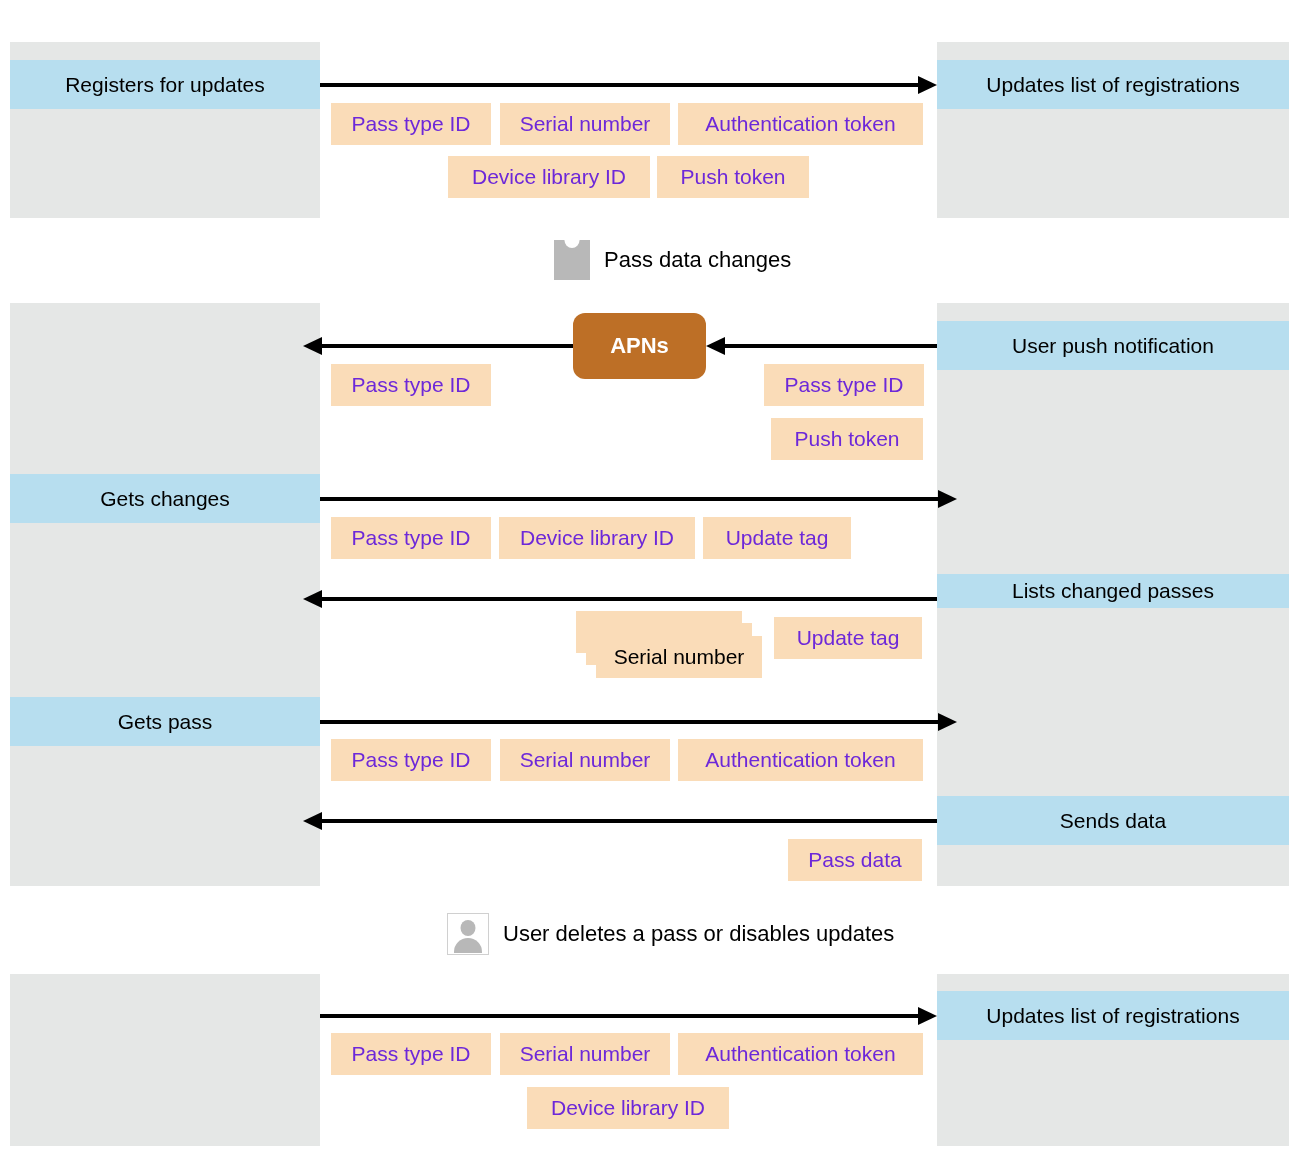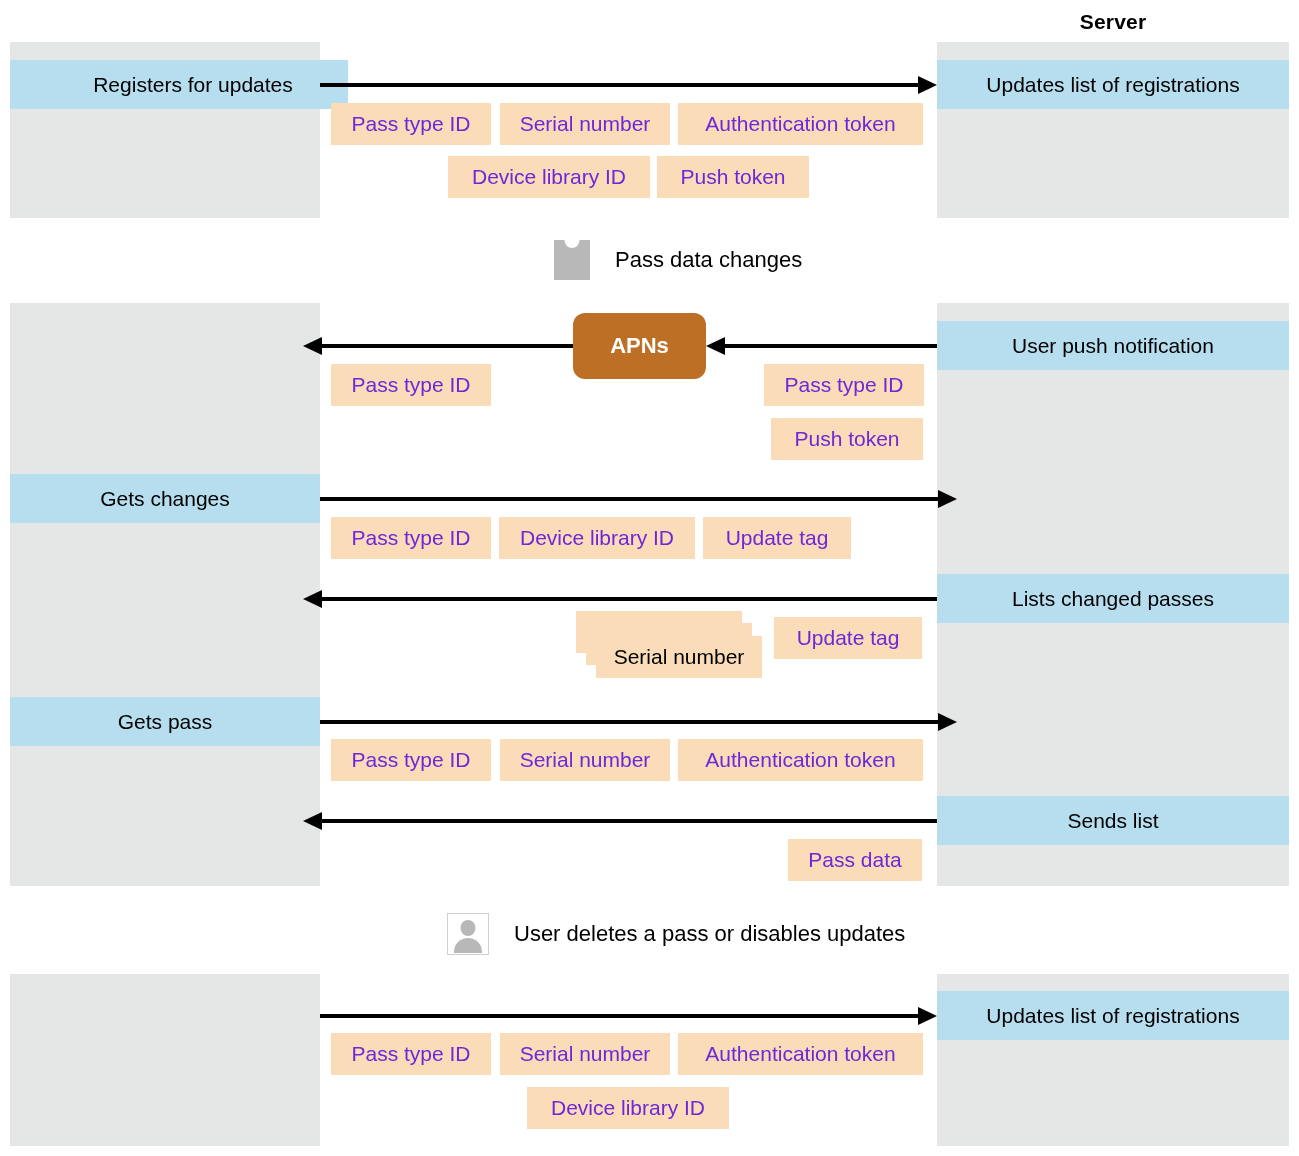--- a/index.html
+++ b/index.html
@@ -127,21 +127,21 @@
     color: #ffffff;
     font-size: 22px;
     font-weight: bold;
   }
 
   
   .event-row {
     position: absolute;
     display: flex;
     align-items: center;
-    gap: 25px;
+    gap: 14px;
     font-size: 22px;
     color: #000;
     padding-left: 48px;
   }
   .pass-icon {
     width: 36px;
     height: 40px;
     background: #b8b8b8;
     position: relative;
     flex: none;
@@ -185,26 +185,25 @@
     height: 15px;
     border-radius: 14px 14px 0 0;
     background: #b8b8b8;
   }
 </style>
 </head>
 <body>
 
 <div class="stage">
 
-  <div class="col-header" id="hdr-server">Server</div>
 
   <div class="lane client" style="top:42px; height:176px;"></div>
   <div class="lane server" style="top:42px; height:176px;"></div>
 
-  <div class="action client" style="top:60px; height:49px;padding-left:28px;">
+  <div class="action client" style="top:60px; height:49px;">
     <span>Registers for updates</span>
   </div>
   <div class="action server" style="top:60px; height:49px;">
     <span>Updates list of registrations</span>
   </div>
 
   <div class="arrow right" style="left:320px; top:76px; width:617px;">
     <div class="shaft" style="left:0; right:17px;"></div>
     <div class="head"></div>
   </div>
@@ -272,21 +271,21 @@
   <div class="chip" style="left:331px; top:517px; width:160px;">
     <span>Pass type ID</span>
   </div>
   <div class="chip" style="left:499px; top:517px; width:196px;">
     <span>Device library ID</span>
   </div>
   <div class="chip" style="left:703px; top:517px; width:148px;">
     <span>Update tag</span>
   </div>
 
-  <div class="action server" style="top:574px; height:49px;">
+  <div class="action server" style="top:574px; height:34px;">
     <span>Lists changed passes</span>
   </div>
   <div class="arrow left" style="left:303px; top:590px; width:634px;">
     <div class="head"></div>
     <div class="shaft" style="left:17px; right:0;"></div>
   </div>
 
   <div class="chip-stack" style="left:576px; top:611px;">
     <div class="sheet s1"></div>
     <div class="sheet s2"></div>
@@ -310,21 +309,21 @@
     <span>Pass type ID</span>
   </div>
   <div class="chip" style="left:500px; top:739px; width:170px;">
     <span>Serial number</span>
   </div>
   <div class="chip" style="left:678px; top:739px; width:245px;">
     <span>Authentication token</span>
   </div>
 
   <div class="action server" style="top:796px; height:49px;">
-    <span>Sends list</span>
+    <span>Sends data</span>
   </div>
   <div class="arrow left" style="left:303px; top:812px; width:634px;">
     <div class="head"></div>
     <div class="shaft" style="left:17px; right:0;"></div>
   </div>
 
   <div class="chip" style="left:788px; top:839px; width:134px;">
     <span>Pass data</span>
   </div>
 

